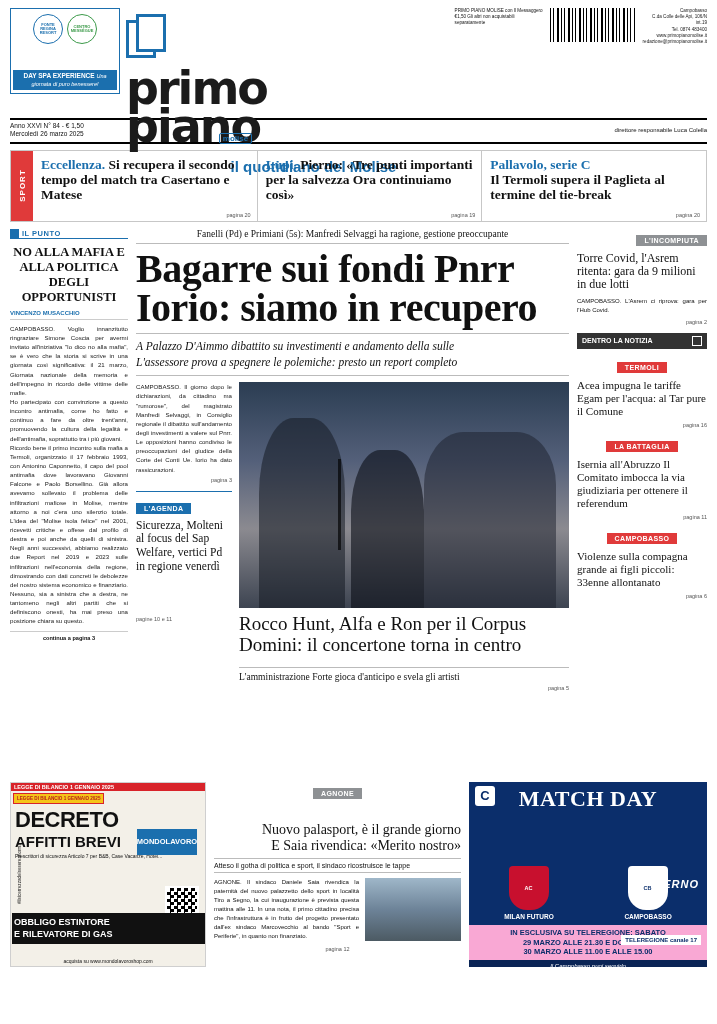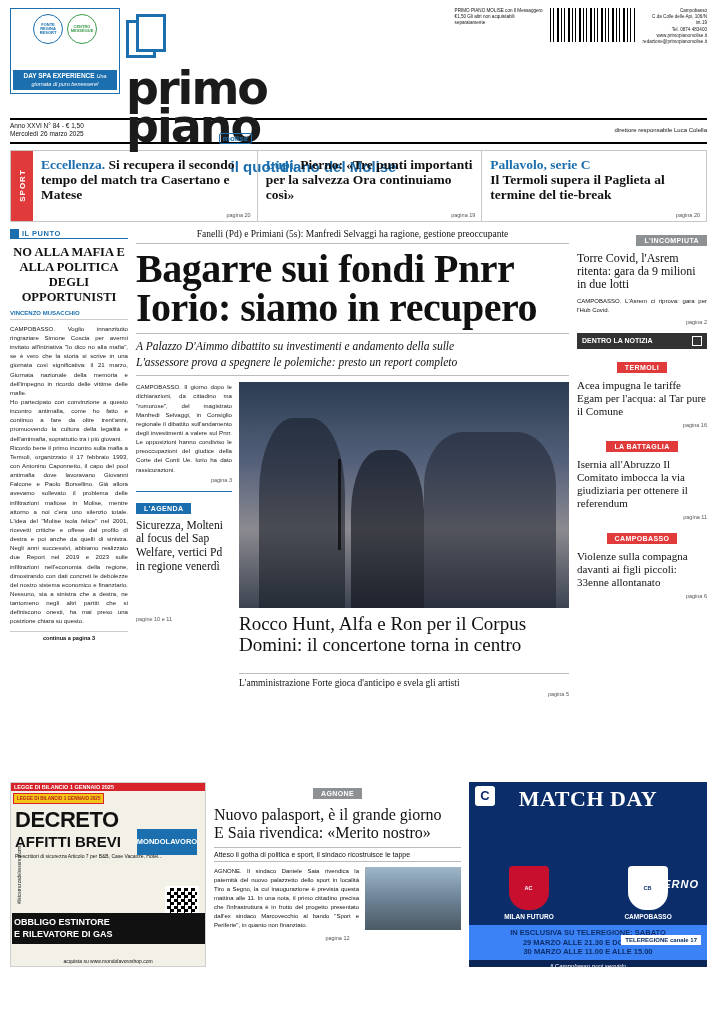--- a/index.html
+++ b/index.html
@@ -102,21 +102,21 @@
      background:linear-gradient(180deg,#2b3d52 0%, #54607a 35%, #8b8a90 65%, #3d4451 100%);
      position:relative; overflow:hidden;
   }
   .photo .sil { position:absolute; background:rgba(20,25,35,.55); }
 
   .agenda-box { border-top:1px solid #1b6fae; margin-top:8px; padding-top:5px;}
   .agenda-title { font-family:"Liberation Serif", serif; font-size:11.5px; line-height:1.2; }
 
   .rocco { font-family:"Liberation Serif", serif; font-size:19px; line-height:1.1;
      margin-top:6px; font-weight:normal;}
-  .rocco-sub { font-size:9.5px; margin-top:17px; border-top:1px solid #bbb; padding-top:4px;
+  .rocco-sub { font-size:9.5px; margin-top:11px; border-top:1px solid #bbb; padding-top:4px;
      font-family:"Liberation Serif", serif;}
 
   .right-title { font-family:"Liberation Serif", serif; font-size:12px; line-height:1.1; margin:5px 0 6px;}
   .right-note { font-size:6px; line-height:1.45; text-align:justify;}
   .side-item { font-family:"Liberation Serif", serif; font-size:11px; line-height:1.18; margin:5px 0 4px;}
   .dentro { background:#333; color:#fff; font-size:7px; font-weight:bold; padding:3px 5px;
      display:flex; justify-content:space-between; align-items:center;}
   .dentro .sq { width:10px; height:10px; border:1px solid #fff;}
 
   
@@ -131,36 +131,36 @@
   .promo .black-bar { position:absolute; bottom:22px; left:1px; right:0; background:#111; color:#fff;
       font-size:9px; font-weight:bold; padding:4px 2px; line-height:1.25;}
   .promo .foot { position:absolute; bottom:2px; left:0; right:0; text-align:center; font-size:5px;}
   .qr { width:34px; height:34px; background:
      repeating-conic-gradient(#000 0 25%, #fff 0 50%) 0 0/7px 7px; border:2px solid #fff;
      position:absolute; right:6px; bottom:46px;}
   .mondo { position:absolute; right:8px; top:46px; width:60px; height:26px; background:#1b6fae;
      color:#fff; font-size:7.5px; font-weight:bold; display:flex; align-items:center; justify-content:center;}
 
   .agnone { flex:1; }
-  .agnone .t { font-family:"Liberation Serif", serif; font-size:16px; line-height:1.15; margin:6px 0 4px;}
+  .agnone .t { font-family:"Liberation Serif", serif; font-size:14px; line-height:1.15; margin:22px 0 4px;text-align:right;}
   .agnone .sub { font-size:7px; border-top:1px solid #bbb; border-bottom:1px solid #bbb; padding:3px 0; margin-bottom:5px;}
   .agnone-body { display:flex; gap:6px; }
   .agnone-body .txt { flex:1; font-size:6px; line-height:1.5; text-align:justify;}
   .agnone-body .ph { width:96px; background:linear-gradient(180deg,#9fb7c9,#6d8398 50%,#4c5a63);}
 
   .matchday { width:238px; background:#0b2e6b; color:#fff; position:relative; overflow:hidden;}
   .matchday .md-title { font-family:"Liberation Serif", serif; font-size:22px; font-weight:bold;
       text-align:center; padding:4px 0 0; letter-spacing:0.5px;}
   .matchday .vs { display:flex; align-items:center; justify-content:space-around; margin-top:54px;}
   .crest { width:40px; height:44px; background:#fff; color:#0b2e6b; font-size:5.5px; font-weight:bold;
      display:flex; align-items:center; justify-content:center; text-align:center;
      border-radius:4px 4px 18px 18px; padding:2px;}
   .crest.red { background:#c8102e; color:#fff;}
   .md-names { display:flex; justify-content:space-around; font-size:6.5px; font-weight:bold; margin-top:3px;}
-  .md-strip { background:#3b82f6; color:#0b2e6b; font-weight:bold; text-align:center;
+  .md-strip { background:#f9a8d4; color:#0b2e6b; font-weight:bold; text-align:center;
      font-size:7.5px; padding:3px; margin-top:5px; line-height:1.3;}
   .md-strip .wh { display:block; }
   .md-foot { background:#0a2455; font-size:6px; text-align:center; padding:3px; font-style:italic;}
   .md-logo { position:absolute; right:6px; bottom:22px; background:#fff; color:#0b2e6b;
      font-size:6px; font-weight:bold; padding:2px 4px;}
   .pierno { position:absolute; right:8px; top:96px; font-size:11px; font-weight:bold; color:#fff;
      font-style:italic; letter-spacing:1px;}
   .md-c { position:absolute; left:6px; top:4px; width:20px; height:20px; background:#fff; color:#0b2e6b;
      font-weight:bold; font-size:13px; display:flex; align-items:center; justify-content:center; border-radius:3px;}
 </style>
@@ -307,21 +307,21 @@
 
       <div style="text-align:center;margin-top:7px"><span class="badge red">TERMOLI</span></div>
       <div class="side-item">Acea impugna le tariffe Egam per l'acqua: al Tar pure il Comune</div>
       <div class="pagina" style="position:static;text-align:right">pagina 16</div>
 
       <div style="text-align:center;margin-top:7px"><span class="badge red">LA BATTAGLIA</span></div>
       <div class="side-item">Isernia all'Abruzzo Il Comitato imbocca la via giudiziaria per ottenere il referendum</div>
       <div class="pagina" style="position:static;text-align:right">pagina 11</div>
 
       <div style="text-align:center;margin-top:7px"><span class="badge red">CAMPOBASSO</span></div>
-      <div class="side-item">Violenze sulla compagna davanti ai figli piccoli: 33enne allontanato</div>
+      <div class="side-item">Violenze sulla compagna grande ai figli piccoli: 33enne allontanato</div>
       <div class="pagina" style="position:static;text-align:right">pagina 6</div>
     </div>
   </div>
 
   <div class="bottom">
 
     <div class="promo">
       <div class="top-bar">LEGGE DI BILANCIO 1 GENNAIO 2025</div>
       <div class="yellowtag">LEGGE DI BILANCIO 1 GENNAIO 2025</div>
       <h4>DECRETO</h4>

